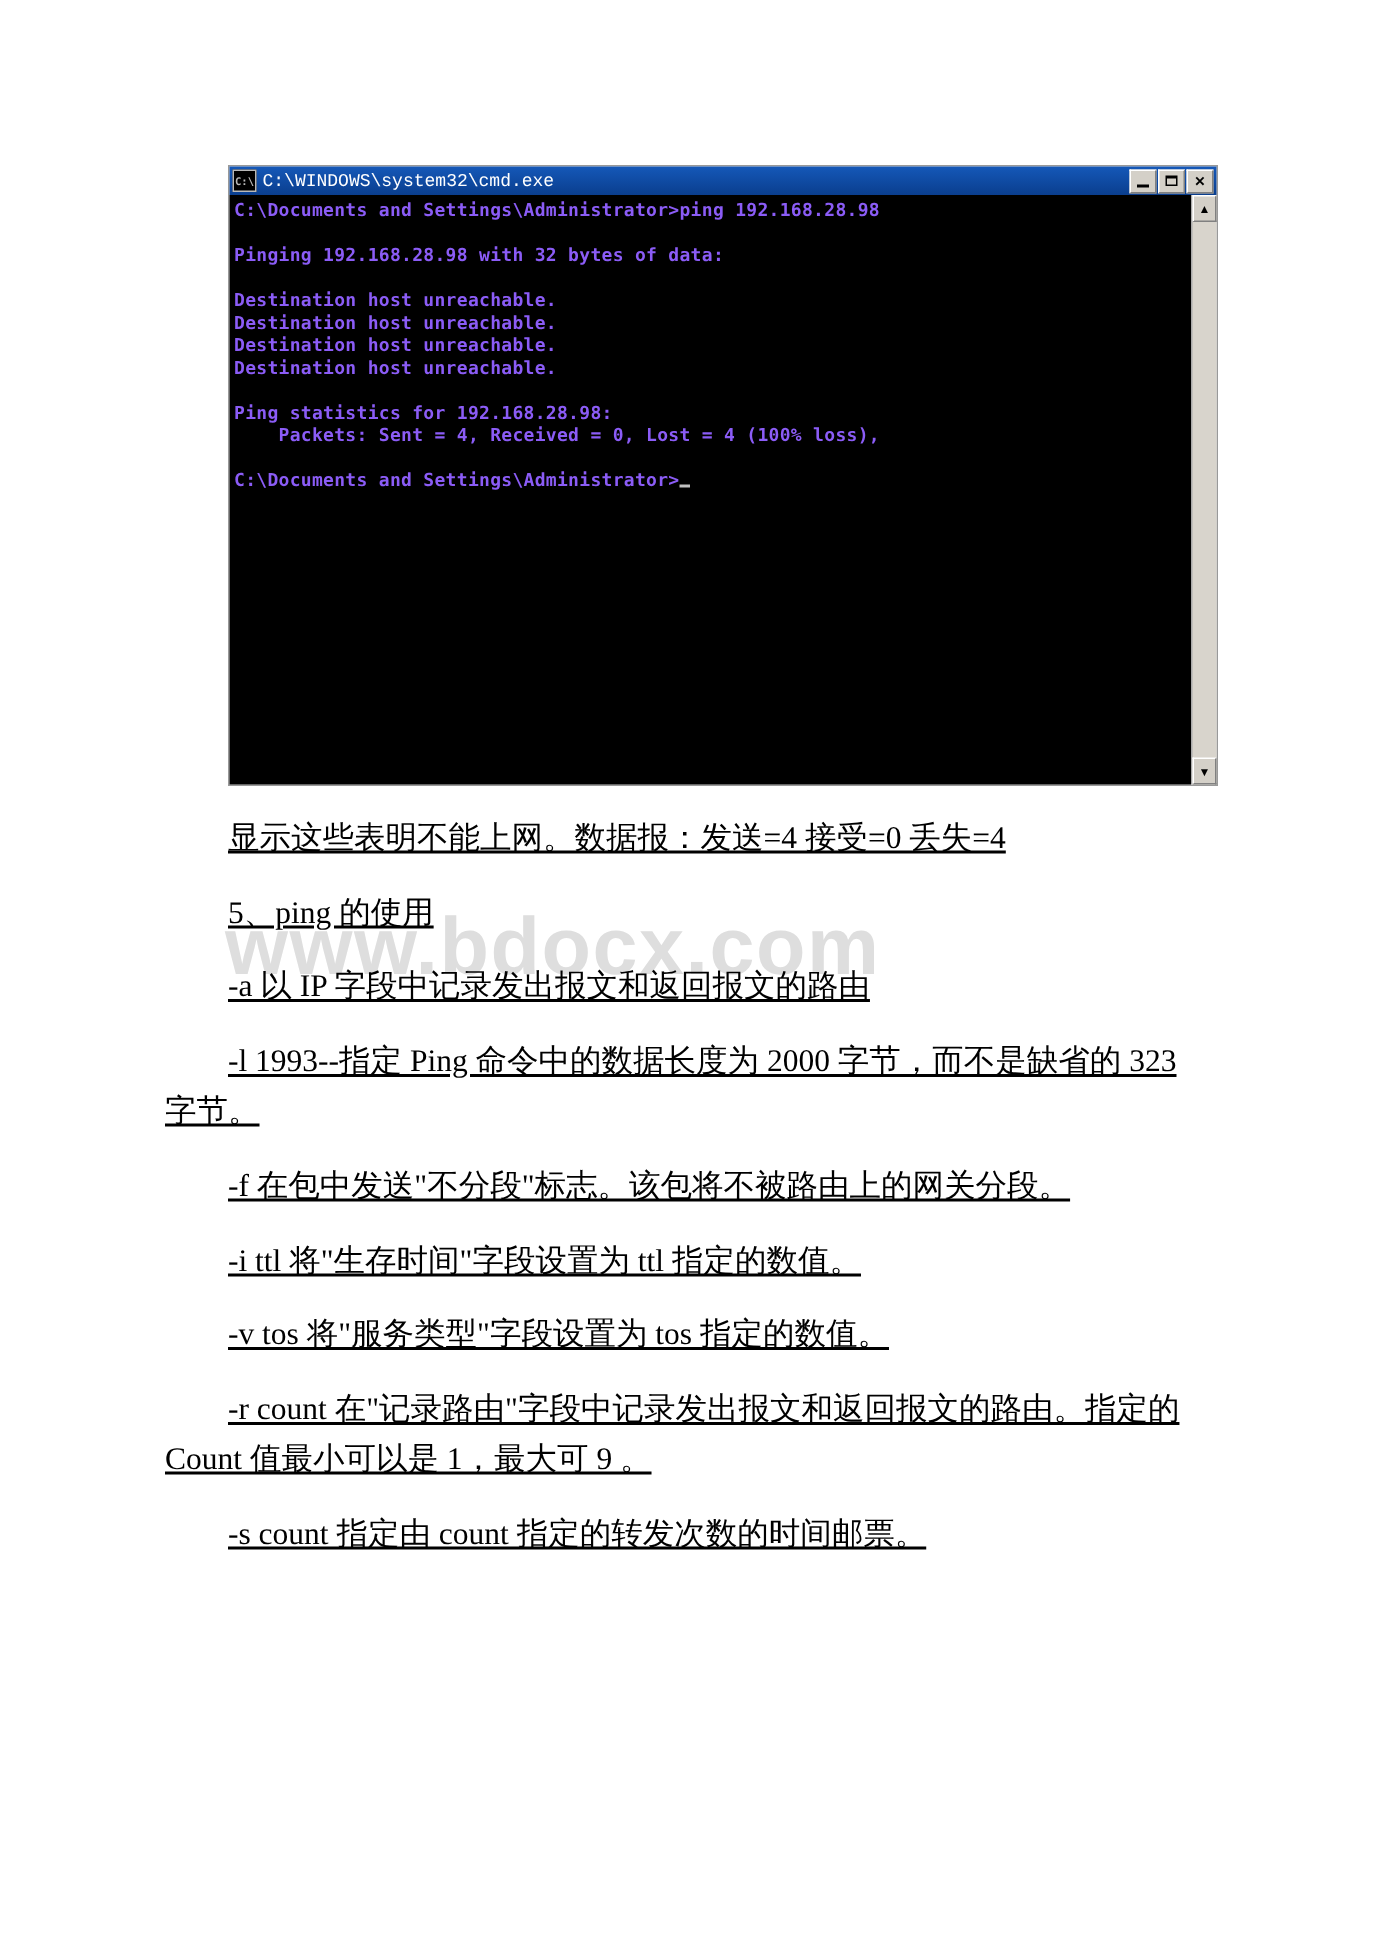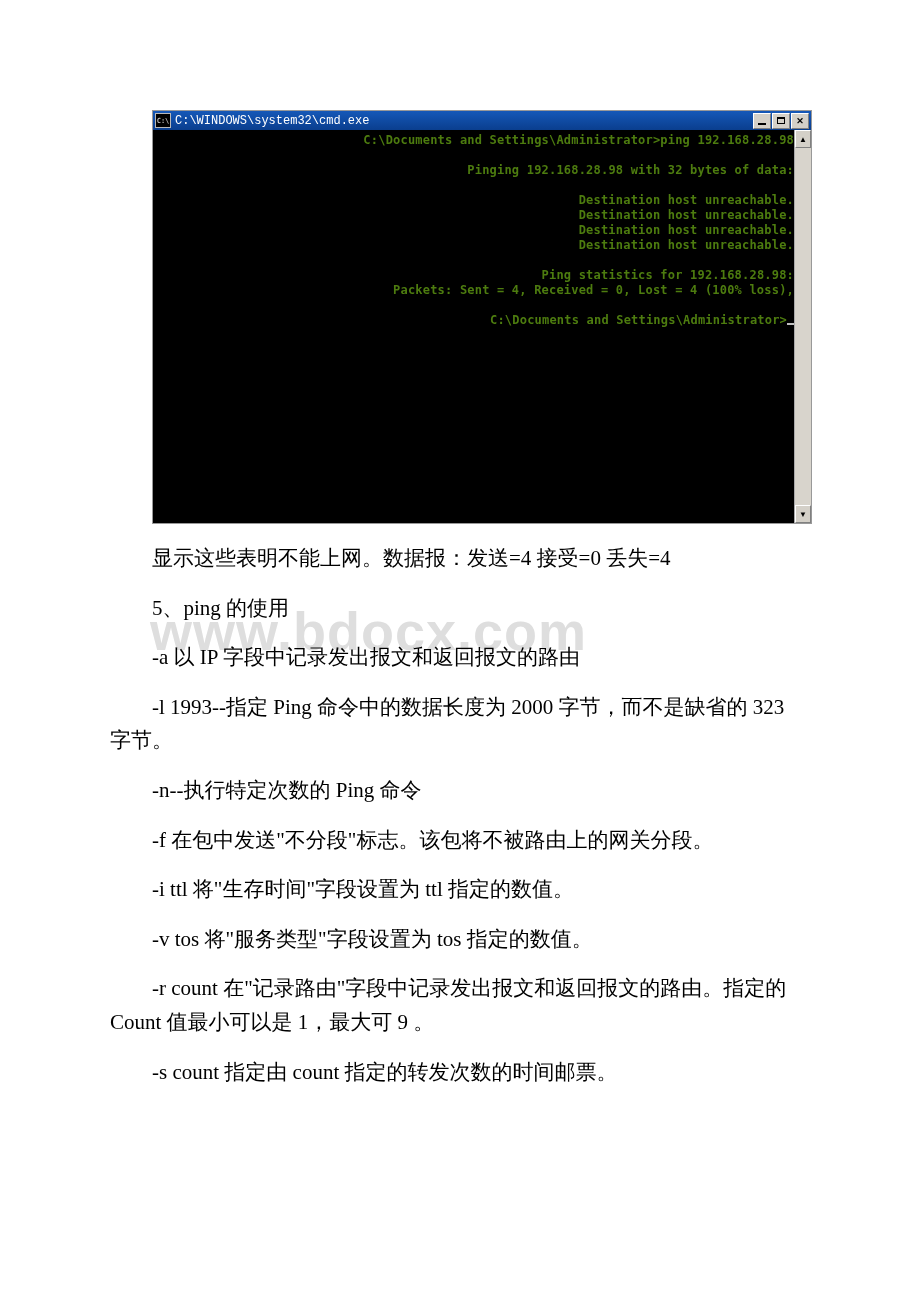--- a/index.html
+++ b/index.html
@@ -58,31 +58,30 @@
     cursor: pointer;
     color: #000;
     font-weight: bold;
   }
   .win-btn.min::before { content:""; width:8px; height:2px; background:#000; margin-top:6px;}
   .win-btn.max::before { content:""; width:8px; height:7px; border:1px solid #000; border-top-width:2px; box-sizing:border-box;}
   .term-body-wrap { display: flex; }
   .term-body {
     flex: 1;
     background: #000;
-    color: #4d7c0f;
+    color: #8b5cf6;
     font-family: "Lucida Console", Consolas, monospace;
     font-size: 12px;
     line-height: 15px;
     padding: 3px 0 0 3px;
     height: 390px;
     white-space: pre;
     font-weight: bold;
     letter-spacing: 0.2px;
     overflow: hidden;
-    text-align: right;
   }
   .term-scroll {
     width: 16px;
     background: #d8d4cc;
     border-left: 1px solid #aaa;
     display: flex; flex-direction: column; justify-content: space-between;
   }
   .scroll-btn {
     height: 16px;
     background: #d4d0c8;
@@ -100,21 +99,21 @@
     height: 2px;
     vertical-align: -1px;
   }
   .doc-text p {
     font-size: 21px;
     line-height: 1.6;
     margin: 0 0 16px 0;
     color: #000;
     text-align: left;
   }
-  .doc-text p.indent { text-indent: 2em; }
+  .doc-text p.indent { text-indent: 2em; text-decoration: underline; }
   .watermark {
     position: absolute;
     left: 150px;
     top: 600px;
     font-family: Arial, sans-serif;
     font-size: 54px;
     font-weight: bold;
     color: #dedede;
     letter-spacing: 1px;
     z-index: -1;
@@ -157,20 +156,19 @@
         <div class="scroll-btn">▼</div>
       </div>
     </div>
   </div>
 
   <div class="doc-text">
     <p class="indent">显示这些表明不能上网。数据报：发送=4 接受=0 丢失=4</p>
     <p class="indent">5、ping 的使用</p>
     <p class="indent">-a 以 IP 字段中记录发出报文和返回报文的路由</p>
     <p class="indent"> -l 1993--指定 Ping 命令中的数据长度为 2000 字节，而不是缺省的 323 字节。</p>
-    <p class="indent">-n--执行特定次数的 Ping 命令</p>
     <p class="indent">-f 在包中发送"不分段"标志。该包将不被路由上的网关分段。</p>
     <p class="indent">-i ttl 将"生存时间"字段设置为 ttl 指定的数值。</p>
     <p class="indent">-v tos 将"服务类型"字段设置为 tos 指定的数值。</p>
     <p class="indent">-r count 在"记录路由"字段中记录发出报文和返回报文的路由。指定的 Count 值最小可以是 1，最大可 9 。</p>
     <p class="indent">-s count 指定由 count 指定的转发次数的时间邮票。</p>
   </div>
 </div>
 
 </body></html>

